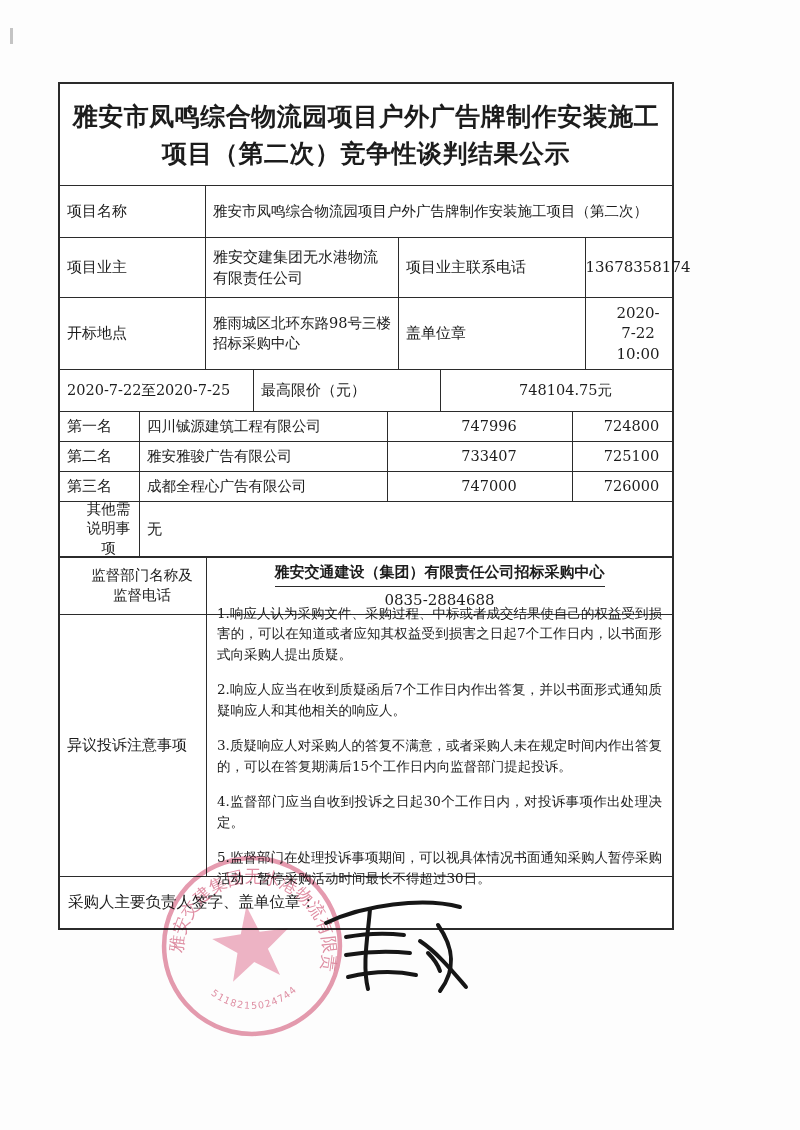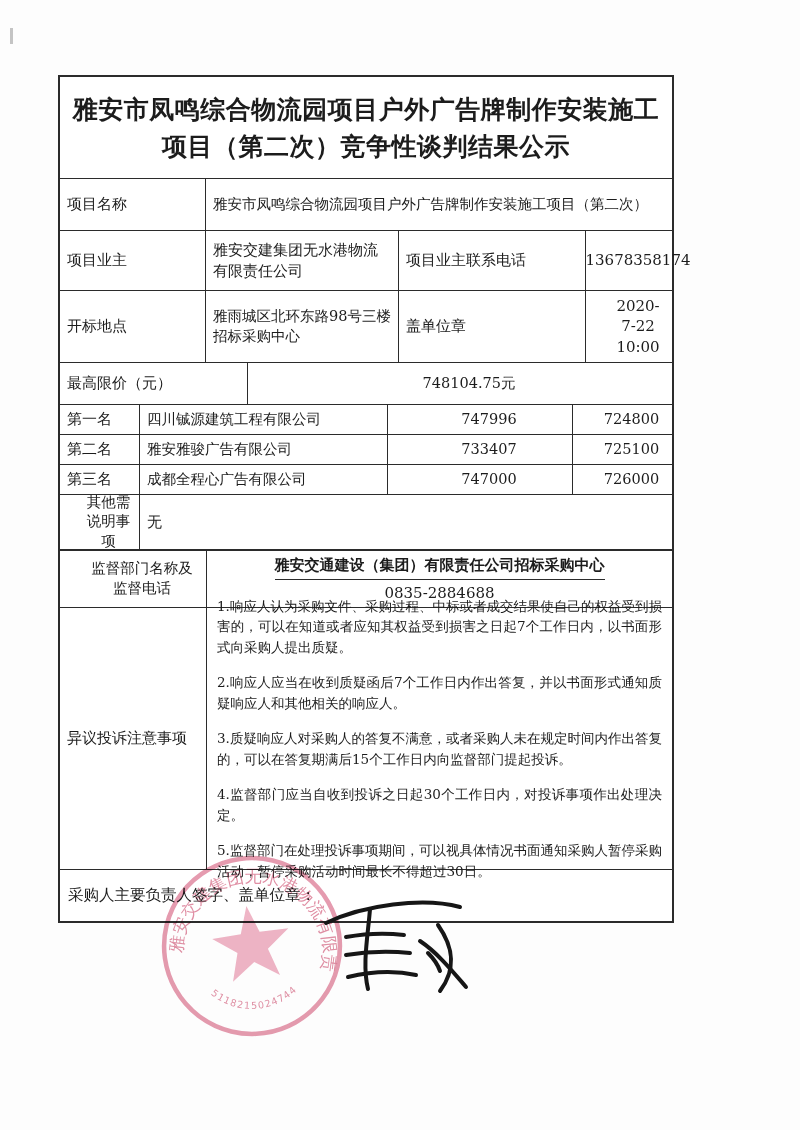--- a/index.html
+++ b/index.html
@@ -5,21 +5,21 @@
   html,body{margin:0;padding:0;}
   body{
     width:800px;height:1130px;position:relative;
     background:#fdfdfd;
     font-family:"DejaVu Serif","Liberation Serif",serif;
     color:#1c1c1c;
     overflow:hidden;
   }
   .scan-tick{position:absolute;left:10px;top:28px;width:3px;height:16px;background:#c4c4c4;}
   .doc-table{
-    position:absolute;left:58px;top:75px;width:616px;
+    position:absolute;left:58px;top:82px;width:616px;
     border:2px solid #2b2b2b;background:#fff;box-sizing:border-box;
   }
   .row{display:flex;border-top:1.5px solid #2b2b2b;box-sizing:border-box;}
   .row.first{border-top:none;}
   .row.thick{border-top-width:2px;}
   .cell{
     box-sizing:border-box;display:flex;align-items:center;
     padding:3px 7px;font-size:15px;line-height:1.35;
   }
   .cell + .cell{border-left:1.5px solid #2b2b2b;}
@@ -83,20 +83,21 @@
   </div>
 
   <div class="row h72">
     <div class="cell w-label">开标地点</div>
     <div class="cell w-v1 small-val">雅雨城区北环东路98号三楼招标采购中心</div>
     <div class="cell w-l2">盖单位章</div>
     <div class="cell w-rest c-center">2020-7-22 10:00</div>
   </div>
 
   <div class="row h42">
+    <div class="cell w-v1 small-val">2020-7-22至2020-7-25</div>
     <div class="cell w-l2">最高限价（元）</div>
     <div class="cell w-rest c-center small-val">748104.75元</div>
   </div>
 
 
   <div class="row h30">
     <div class="cell w-rank">第一名</div>
     <div class="cell w-name small-val">四川铖源建筑工程有限公司</div>
     <div class="cell w-resp c-center small-val">747996</div>
     <div class="cell w-rest c-center small-val">724800</div>

